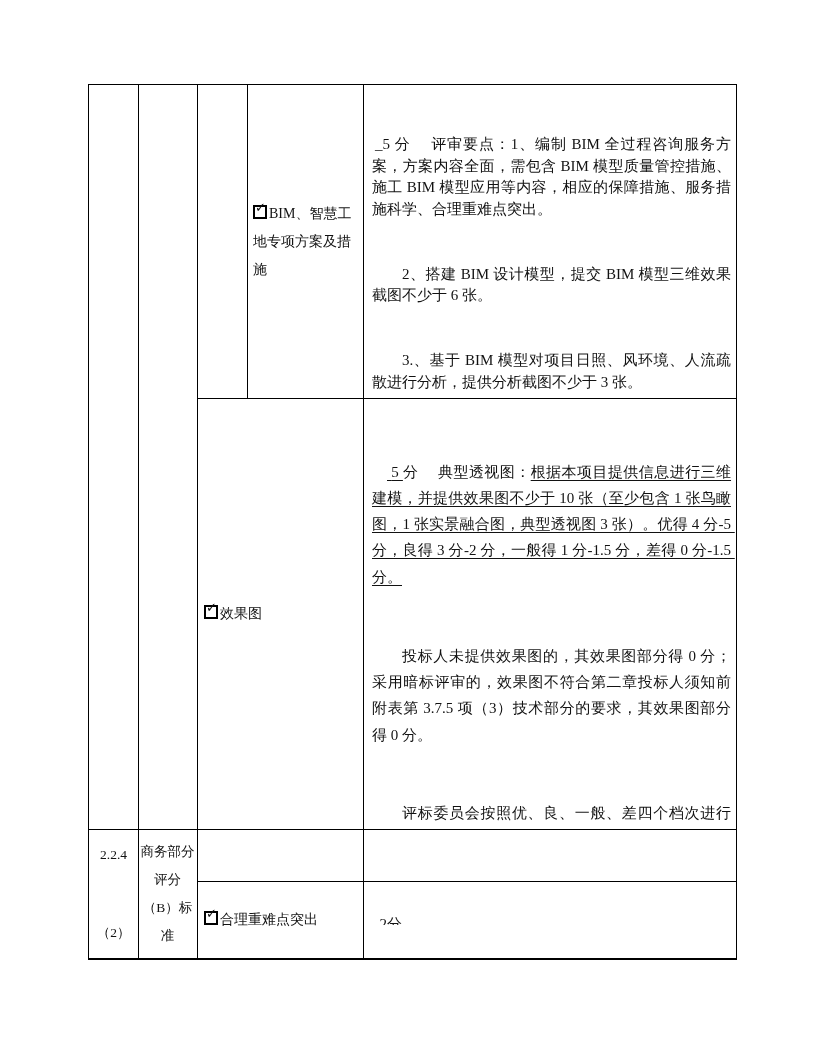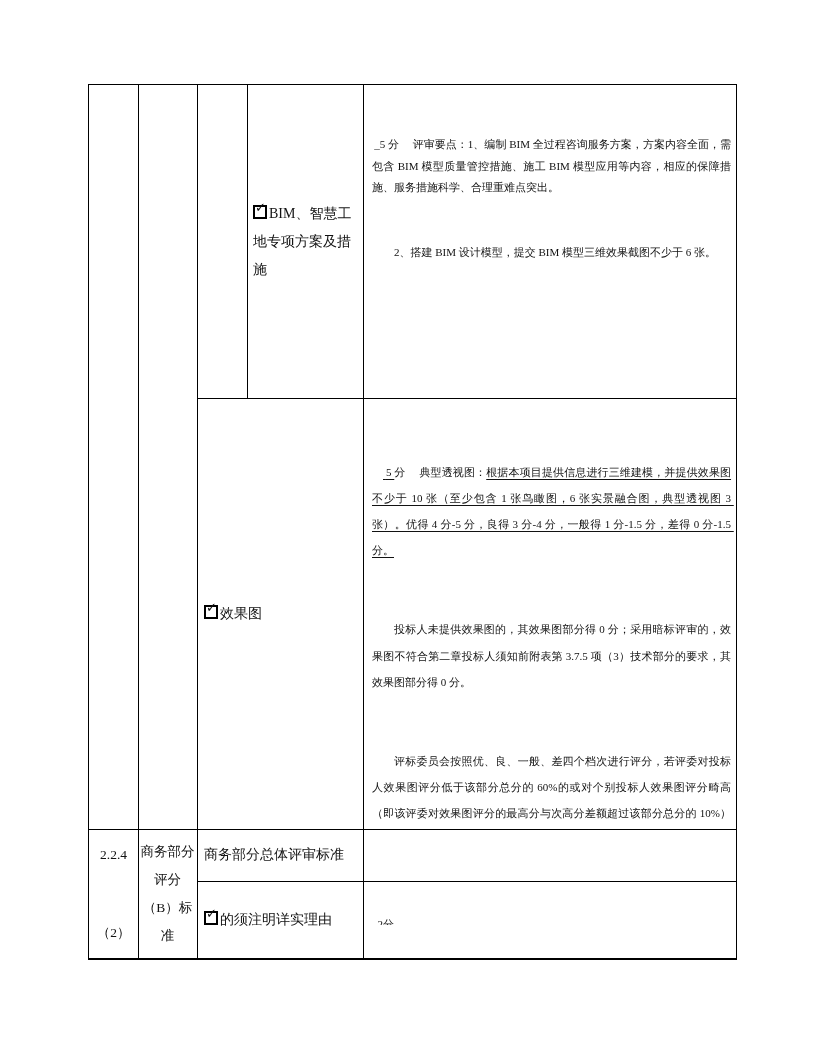--- a/index.html
+++ b/index.html
@@ -11,21 +11,21 @@
   }
   .page{position:absolute;left:0;top:0;width:816px;height:1056px;background:#fff;}
   .doc-table{
     position:absolute;left:88px;top:84px;width:647px;height:873px;
     border:1.4px solid #000;border-bottom-width:2.4px;box-sizing:content-box;
   }
   .vl{position:absolute;width:1.2px;background:#000;top:0;}
   .hl{position:absolute;height:1.2px;background:#000;left:0;}
   .cell{position:absolute;box-sizing:border-box;}
   .criteria{
-    font-size:11px;text-align:justify;white-space:pre-wrap;
+    font-size:15px;text-align:justify;white-space:pre-wrap;
     word-break:break-all;overflow:hidden;
   }
   .criteria p{margin:0;}
   .label-cell{display:flex;flex-direction:column;justify-content:center;font-size:14px;}
   .center-cell{display:flex;flex-direction:column;justify-content:center;align-items:center;text-align:center;font-size:13.5px;}
   .u{text-decoration:underline;text-underline-offset:3px;}
   .cb{
     display:inline-block;width:10px;height:10px;border:2px solid #000;
     margin-right:2px;vertical-align:-1px;position:relative;overflow:visible;
   }
@@ -54,55 +54,53 @@
     <div class="hl" style="top:744px;left:0;width:647px;"></div>
     <div class="hl" style="top:796px;left:108px;width:539px;"></div>
 
     <div class="cell label-cell" style="left:159px;top:0;width:115px;height:313px;padding-left:5px;padding-right:2px;">
       <div class="factor-line"><span class="cb"><span class="cb-mark">✓</span></span><span>BIM、智慧工地专项方案及措施</span></div>
     </div>
 
     <div class="cell criteria" style="left:275px;top:4px;width:372px;height:308px;padding:2px 5px 0 8px;line-height:21.6px;">
       <p style="text-indent:0.2em">_5 分　 评审要点：1、编制 BIM 全过程咨询服务方案，方案内容全面，需包含 BIM 模型质量管控措施、施工 BIM 模型应用等内容，相应的保障措施、服务措施科学、合理重难点突出。</p>
       <p style="text-indent:2em">2、搭建 BIM 设计模型，提交 BIM 模型三维效果截图不少于 6 张。</p>
+      <p style="text-indent:2em">3.、基于 BIM 模型对项目日照、风环境、人流疏散进行分析，提供分析截图不少于 3 张。</p>
       
       
       
     </div>
 
     <div class="cell label-cell" style="left:109px;top:313px;width:165px;height:431px;padding-left:6px;">
       <div class="factor-line"><span class="cb"><span class="cb-mark">✓</span></span><span>效果图</span></div>
     </div>
 
     <div class="cell criteria" style="left:275px;top:313px;width:372px;height:431px;padding:8px 5px 0 8px;line-height:26.3px;">
-      <p style="text-indent:1em"><span class="u"> 5 </span><span>分　 典型透视图：</span><span class="u">根据本项目提供信息进行三维建模，并提供效果图不少于 10 张（至少包含 1 张鸟瞰图，6 张实景融合图，典型透视图 3 张）。优得 4 分-5 分，良得 3 分-4 分，一般得 1 分-1.5 分，差得 0 分-1.5 分。</span></p>
+      <p style="text-indent:1em"><span class="u"> 5 </span><span>分　 典型透视图：</span><span class="u">根据本项目提供信息进行三维建模，并提供效果图不少于 10 张（至少包含 1 张鸟瞰图，1 张实景融合图，典型透视图 3 张）。优得 4 分-5 分，良得 3 分-2 分，一般得 1 分-1.5 分，差得 0 分-1.5 分。</span></p>
       <p style="text-indent:2em">投标人未提供效果图的，其效果图部分得 0 分；采用暗标评审的，效果图不符合第二章投标人须知前附表第 3.7.5 项（3）技术部分的要求，其效果图部分得 0 分。</p>
       <p style="text-indent:2em">评标委员会按照优、良、一般、差四个档次进行评分，若评委对投标人效果图评分低于该部分总分的 60%的或对个别投标人效果图评分畸高（即该评委对效果图评分的最高分与次高分差额超过该部分总分的 10%）的须注明详实理由。</p>
       
       
     </div>
 
     <div class="cell center-cell" style="left:0;top:744px;width:49px;height:129px;line-height:30px;gap:48px;">
       <div>2.2.4</div>
       <div>（2）</div>
     </div>
 
     <div class="cell center-cell" style="left:49px;top:744px;width:59px;height:129px;line-height:28px;padding:0 0;word-break:break-all;">
       <div>商务部分评分（B）标准</div>
     </div>
 
-    <div class="cell label-cell" style="left:109px;top:744px;width:165px;height:52px;padding-left:6px;">
-      <div>商务部分总体评审标准</div>
-    </div>
     <div class="cell criteria" style="left:275px;top:744px;width:372px;height:52px;padding:3px 5px 0 8px;line-height:25.5px;">
       
     </div>
 
     <div class="cell label-cell" style="left:109px;top:796px;width:165px;height:77px;padding-left:6px;">
-      <div class="factor-line"><span class="cb"><span class="cb-mark">✓</span></span><span>的须注明详实理由</span></div>
+      <div class="factor-line"><span class="cb"><span class="cb-mark">✓</span></span><span>合理重难点突出</span></div>
     </div>
     <div class="cell criteria" style="left:275px;top:772px;width:372px;height:68px;padding:4px 5px 0 8px;line-height:25.5px;">
       <p style="text-indent:0.5em"><span class="u">2</span><span>分</span></p>
       
     </div>
 
   </div>
 
 
 </div>

